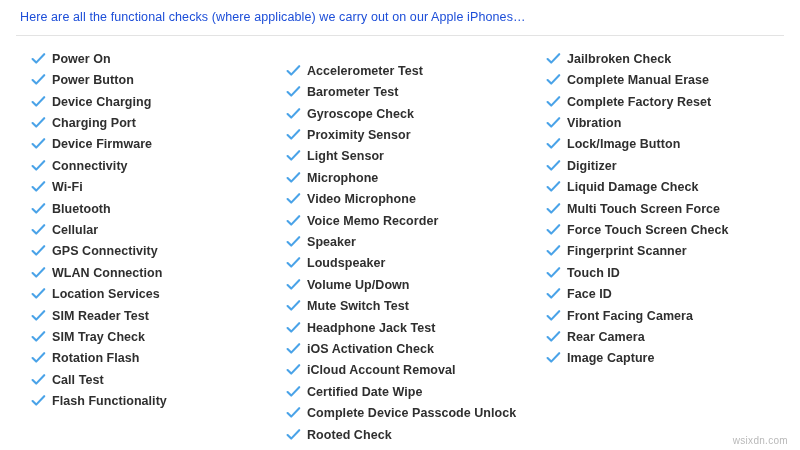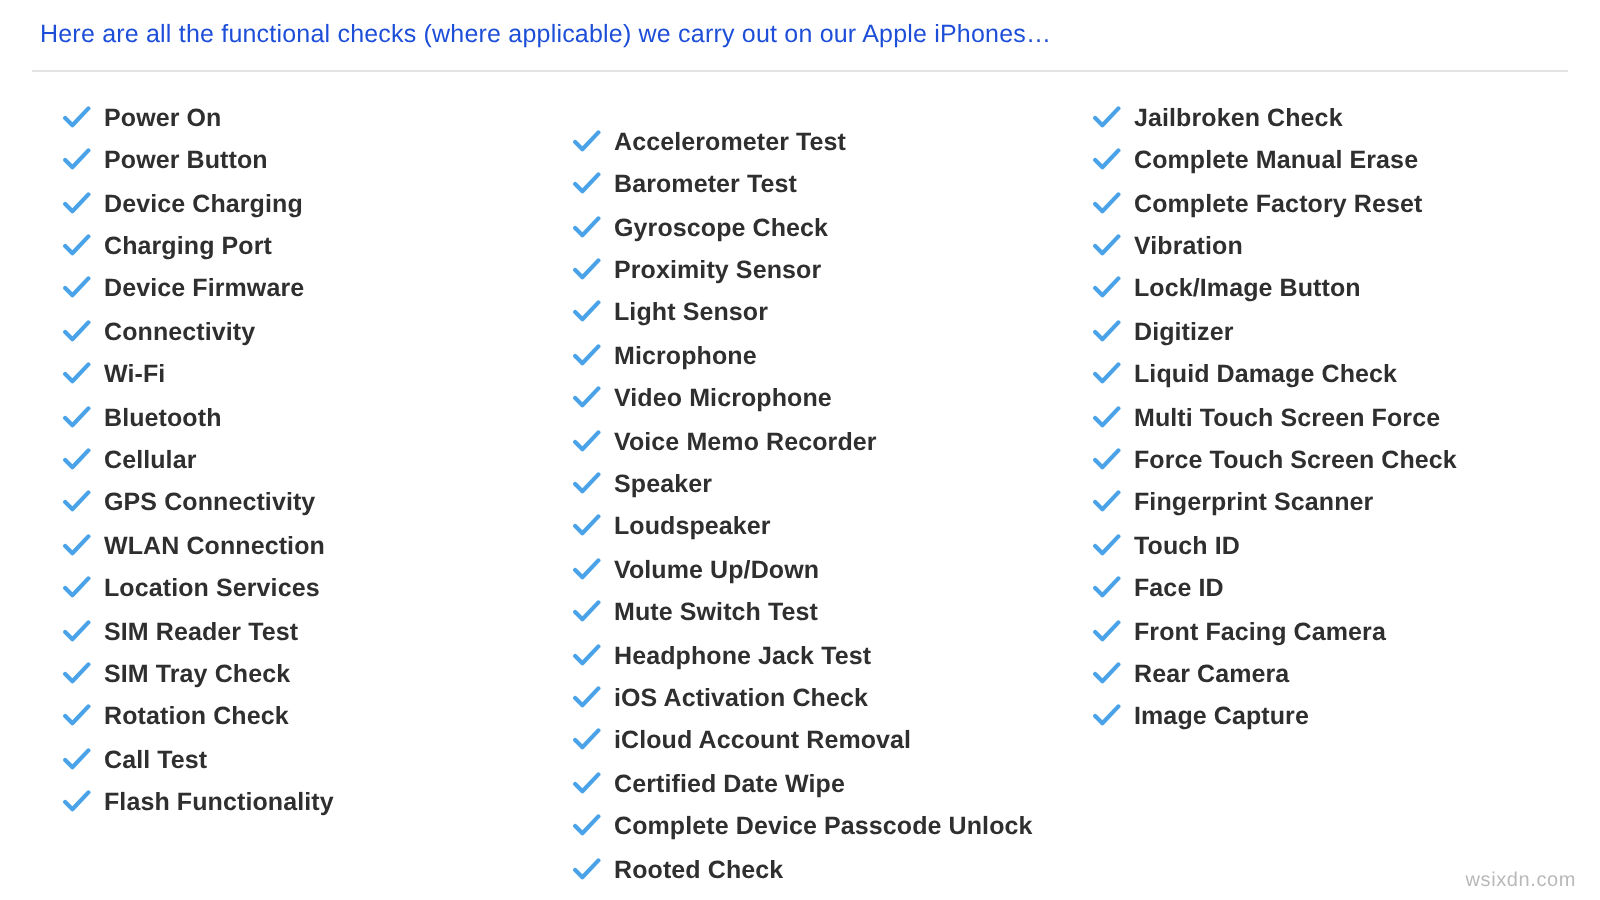--- a/index.html
+++ b/index.html
@@ -199,21 +199,21 @@
               </svg>
             </span>
             <span class="item-label">SIM Tray Check</span>
           </li>
         <li>
             <span class="check-icon">
               <svg width="15" height="12" viewBox="0 0 15 12">
                 <path d="M1.6 6.0 L5.2 9.6 L13.2 1.2" stroke="#4aa3e8" stroke-width="2.1" fill="none" stroke-linecap="round" stroke-linejoin="round"></path>
               </svg>
             </span>
-            <span class="item-label">Rotation Check</span>
+            <span class="item-label">Rotation Flash</span>
           </li>
         <li>
             <span class="check-icon">
               <svg width="15" height="12" viewBox="0 0 15 12">
                 <path d="M1.6 6.0 L5.2 9.6 L13.2 1.2" stroke="#4aa3e8" stroke-width="2.1" fill="none" stroke-linecap="round" stroke-linejoin="round"></path>
               </svg>
             </span>
             <span class="item-label">Call Test</span>
           </li>
         <li>

